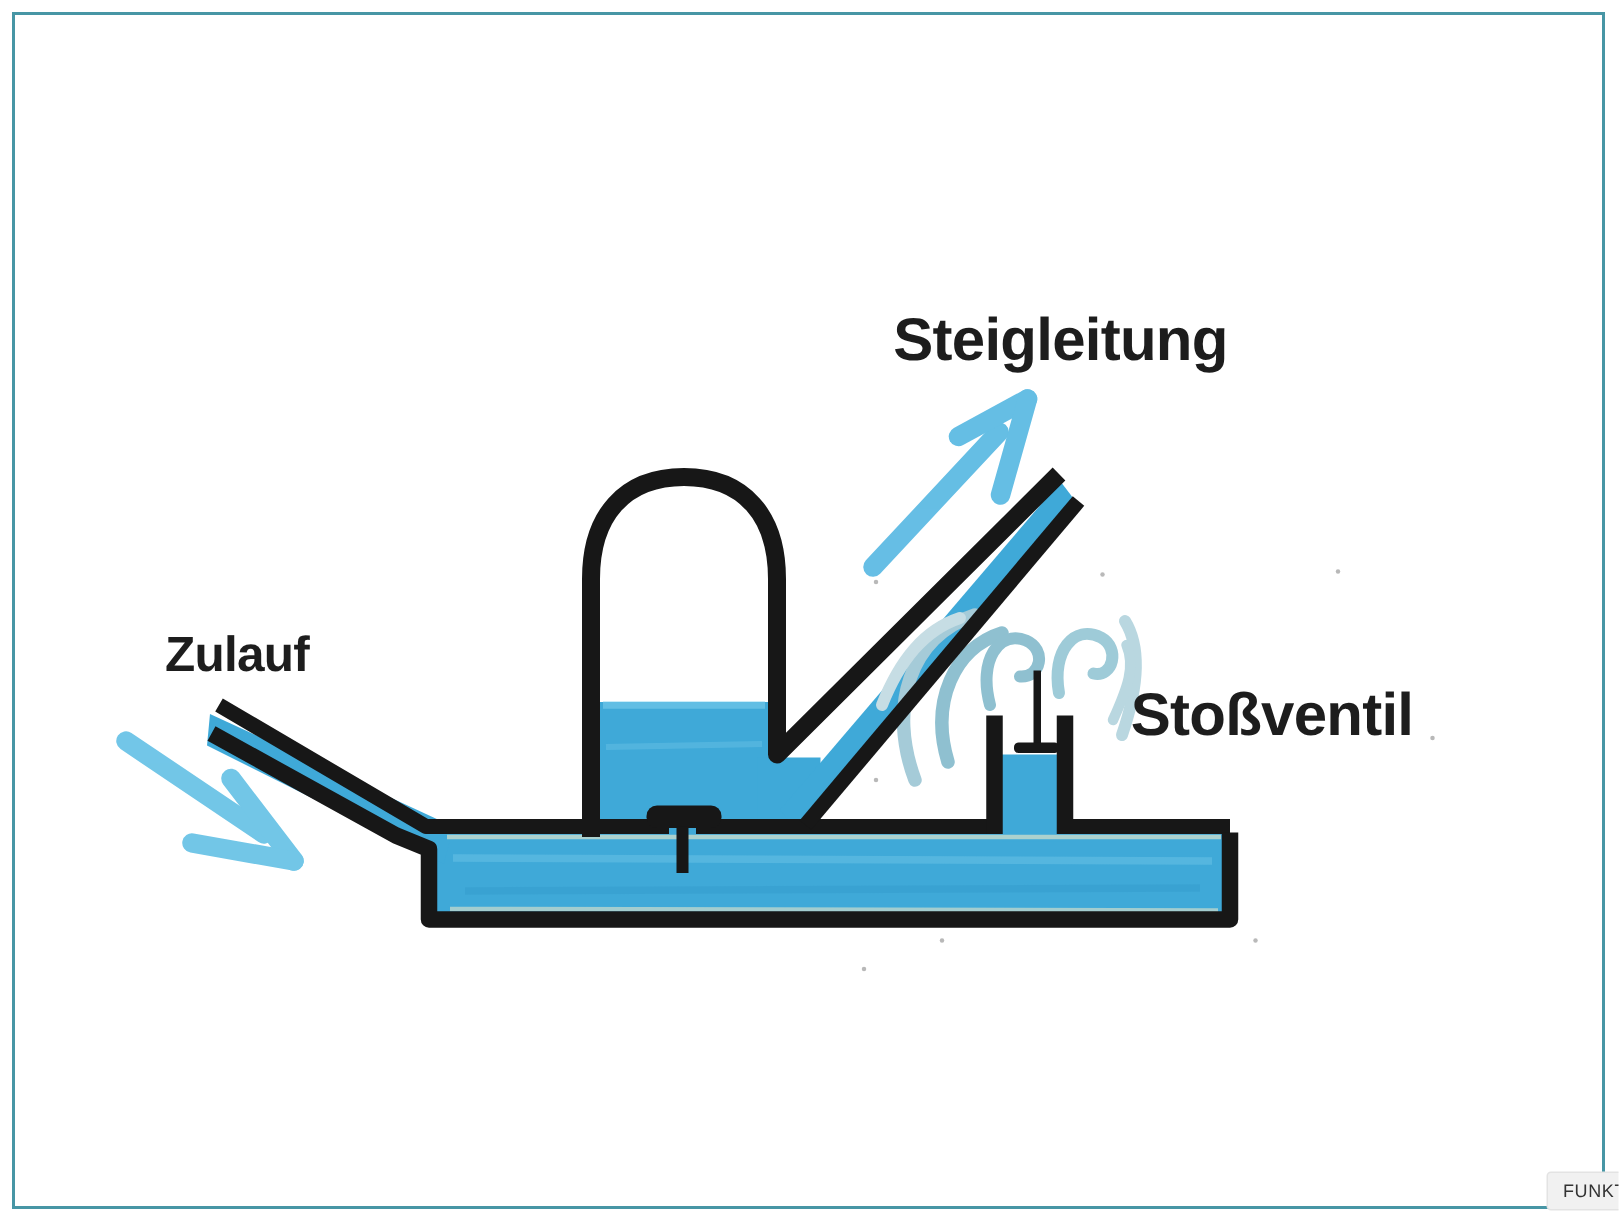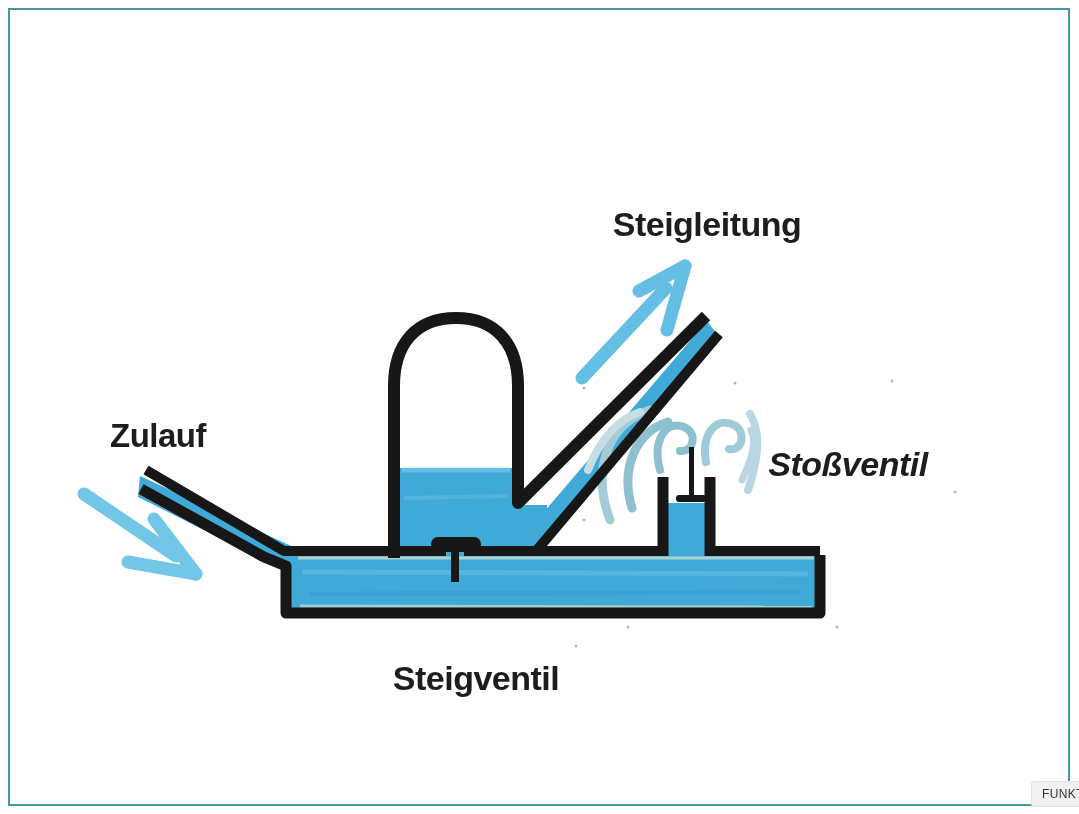--- a/index.html
+++ b/index.html
@@ -15,30 +15,30 @@
     width: 1062px; height: 798px;
     border: 2px solid #4796a5;
     box-sizing: border-box;
     background: #ffffff;
   }
   svg.diagram { position: absolute; left: 0; top: 0; width: 1079px; height: 814px; }
   .label {
     position: absolute;
     transform: translateX(-50%);
     font-weight: bold;
-    font-size: 34px;
+    font-size: 40px;
     letter-spacing: -0.5px;
     color: #1d1d1d;
     white-space: nowrap;
     z-index: 3;
   }
   .label-zulauf       { left: 158px; top: 417px; font-size: 33px; }
   .label-windkessel   { left: 443px; top: 253px; }
   .label-steigleitung { left: 707px; top: 205px; }
-  .label-stossventil  { left: 848px; top: 445px; font-style: italic; }
+  .label-stossventil  { left: 848px; top: 455px; }
   .label-steigventil  { left: 476px; top: 659px; }
   .fn-btn {
     position: absolute; left: 1031px; top: 781px;
     height: 26px; padding: 0 10px;
     background: #f1f1f1; color: #333333;
     border: 1px solid #e3e3e3; border-radius: 3px;
     font-family: "Liberation Sans", sans-serif;
     font-size: 12px; letter-spacing: 0.4px;
     white-space: nowrap; cursor: pointer;
     z-index: 4;
@@ -127,17 +127,16 @@
       <circle cx="584" cy="520" r="1.5"></circle>
         <circle cx="628" cy="627" r="1.5"></circle>
       <circle cx="837" cy="627" r="1.5"></circle>
         <circle cx="576" cy="646" r="1.5"></circle>
     </g>
   </svg>
 
   <div class="label label-zulauf">Zulauf</div>
   <div class="label label-steigleitung">Steigleitung</div>
   <div class="label label-stossventil">Stoßventil</div>
-  <div class="label label-steigventil">Steigventil</div>
 
   <button class="fn-btn">FUNKTIO</button>
 
 </div>
 
 </body></html>

